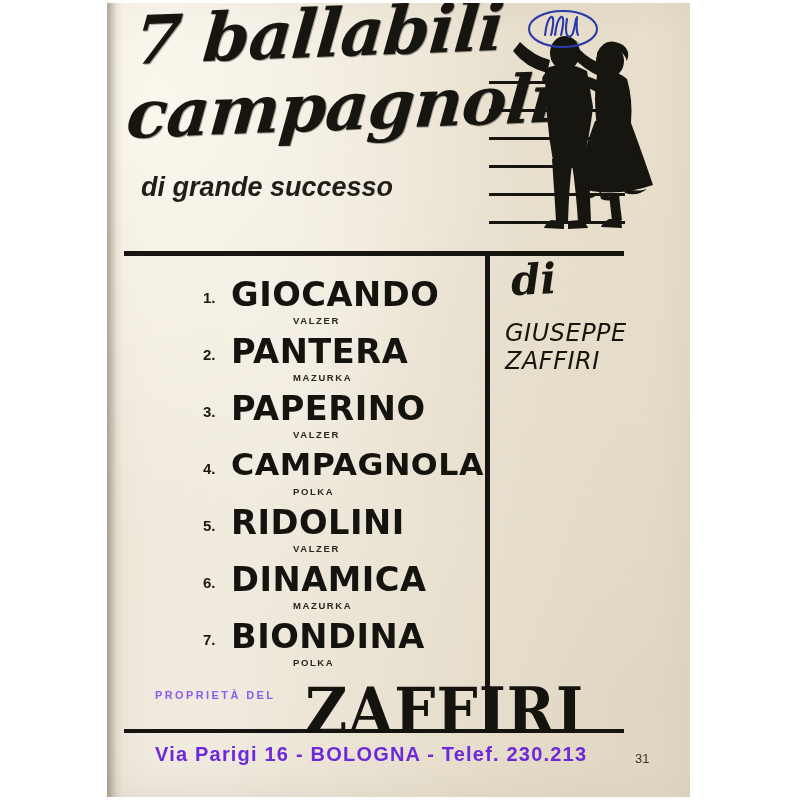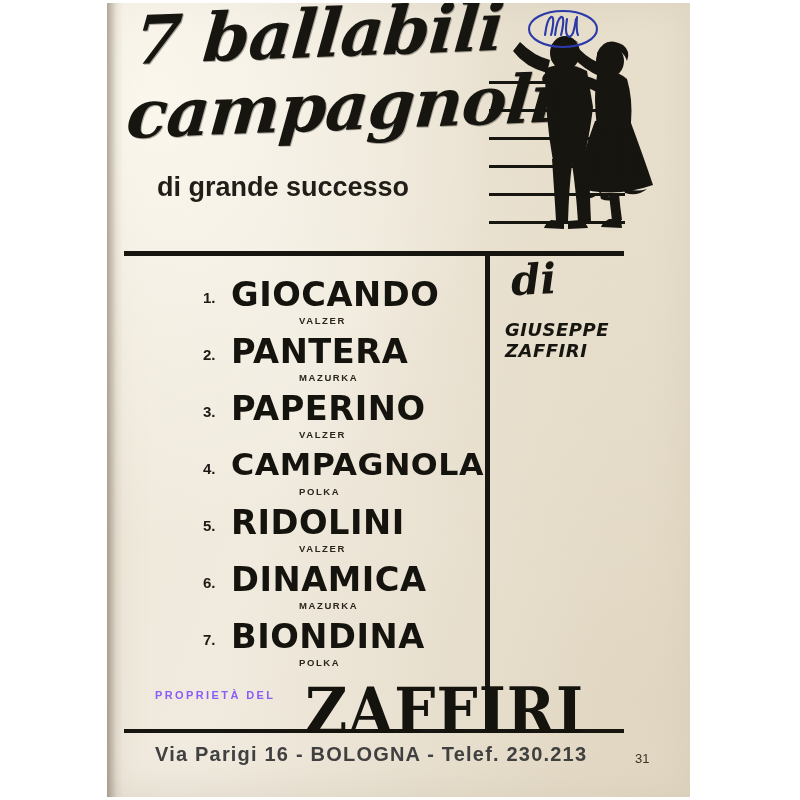--- a/index.html
+++ b/index.html
@@ -78,25 +78,26 @@
   }
   #script-2 {
     font-size: 67px;
     margin-top: 10px;
     margin-left: 2px;
     transform: skewX(-7deg) rotate(-2.2deg);
     transform-origin: left center;
   }
   #subtitle {
     margin-top: 26px;
-    margin-left: 32px;
+    margin-left: 16px;
     font-size: 27px;
     font-weight: bold;
     color: #211e19;
     letter-spacing: 0px;
+    font-style: italic;
   }
 
   
   #rule-h {
     position: absolute;
     left: 17px;
     top: 248px;
     width: 500px;
     height: 5px;
     background: #17150f;
@@ -144,21 +145,21 @@
     font-size: 33px;
     font-weight: bold;
     letter-spacing: 0.5px;
     color: #15130e;
     font-family: "DejaVu Sans", sans-serif;
     transform: scaleX(1.02);
     transform-origin: left center;
   }
   .track-genre {
     position: absolute;
-    left: 96px;
+    left: 90px;
     top: 40px;
     font-size: 9.5px;
     font-weight: bold;
     letter-spacing: 1.6px;
     color: #2a251d;
   }
 
   
   #di-word {
     position: absolute;
@@ -170,23 +171,23 @@
     font-size: 42px;
     color: #17150f;
     transform: rotate(-3deg);
   }
   #composer {
     position: absolute;
     left: 398px;
     top: 316px;
     width: 180px;
     font-family: "DejaVu Sans", sans-serif;
-    font-weight: bold;
+    font-weight: normal;
     font-style: italic;
-    font-size: 18px;
+    font-size: 24px;
     line-height: 1.18;
     letter-spacing: 0.5px;
     color: #17150f;
   }
 
   
   #illustration {
     position: absolute;
     left: 390px;
     top: 20px;
@@ -227,21 +228,21 @@
     transform: scaleY(1.08);
     transform-origin: left top;
   }
   #footer-address {
     position: absolute;
     left: 48px;
     top: 740px;
     font-size: 20px;
     font-weight: bold;
     letter-spacing: 1.2px;
-    color: #404040;
+    color: #6d28d9;
   }
   #page-number {
     position: absolute;
     left: 528px;
     top: 748px;
     font-size: 13px;
     color: #3a342a;
   }
 
   

